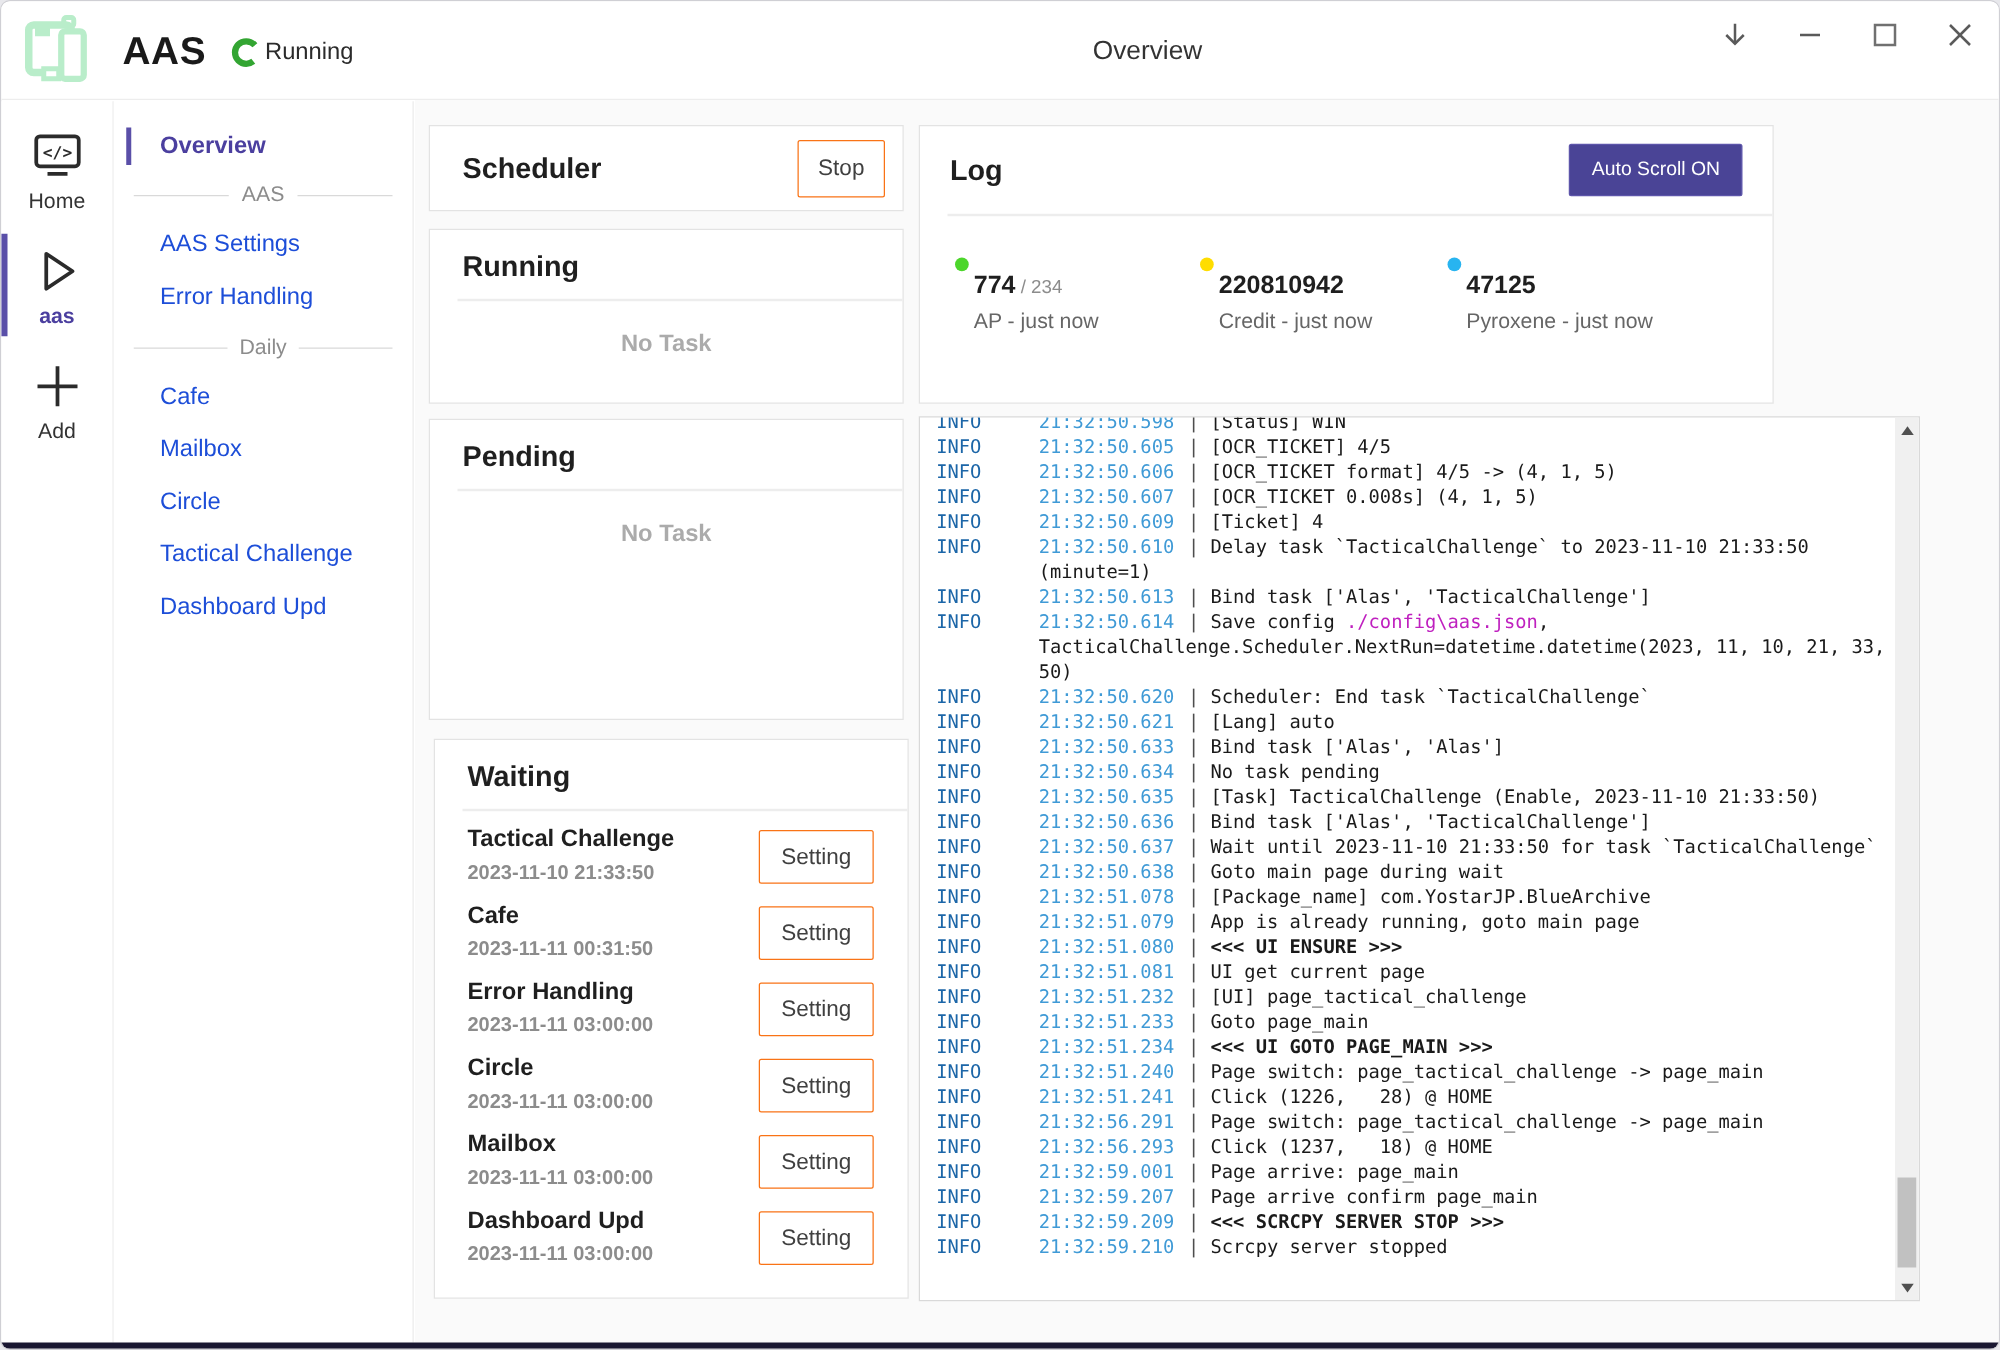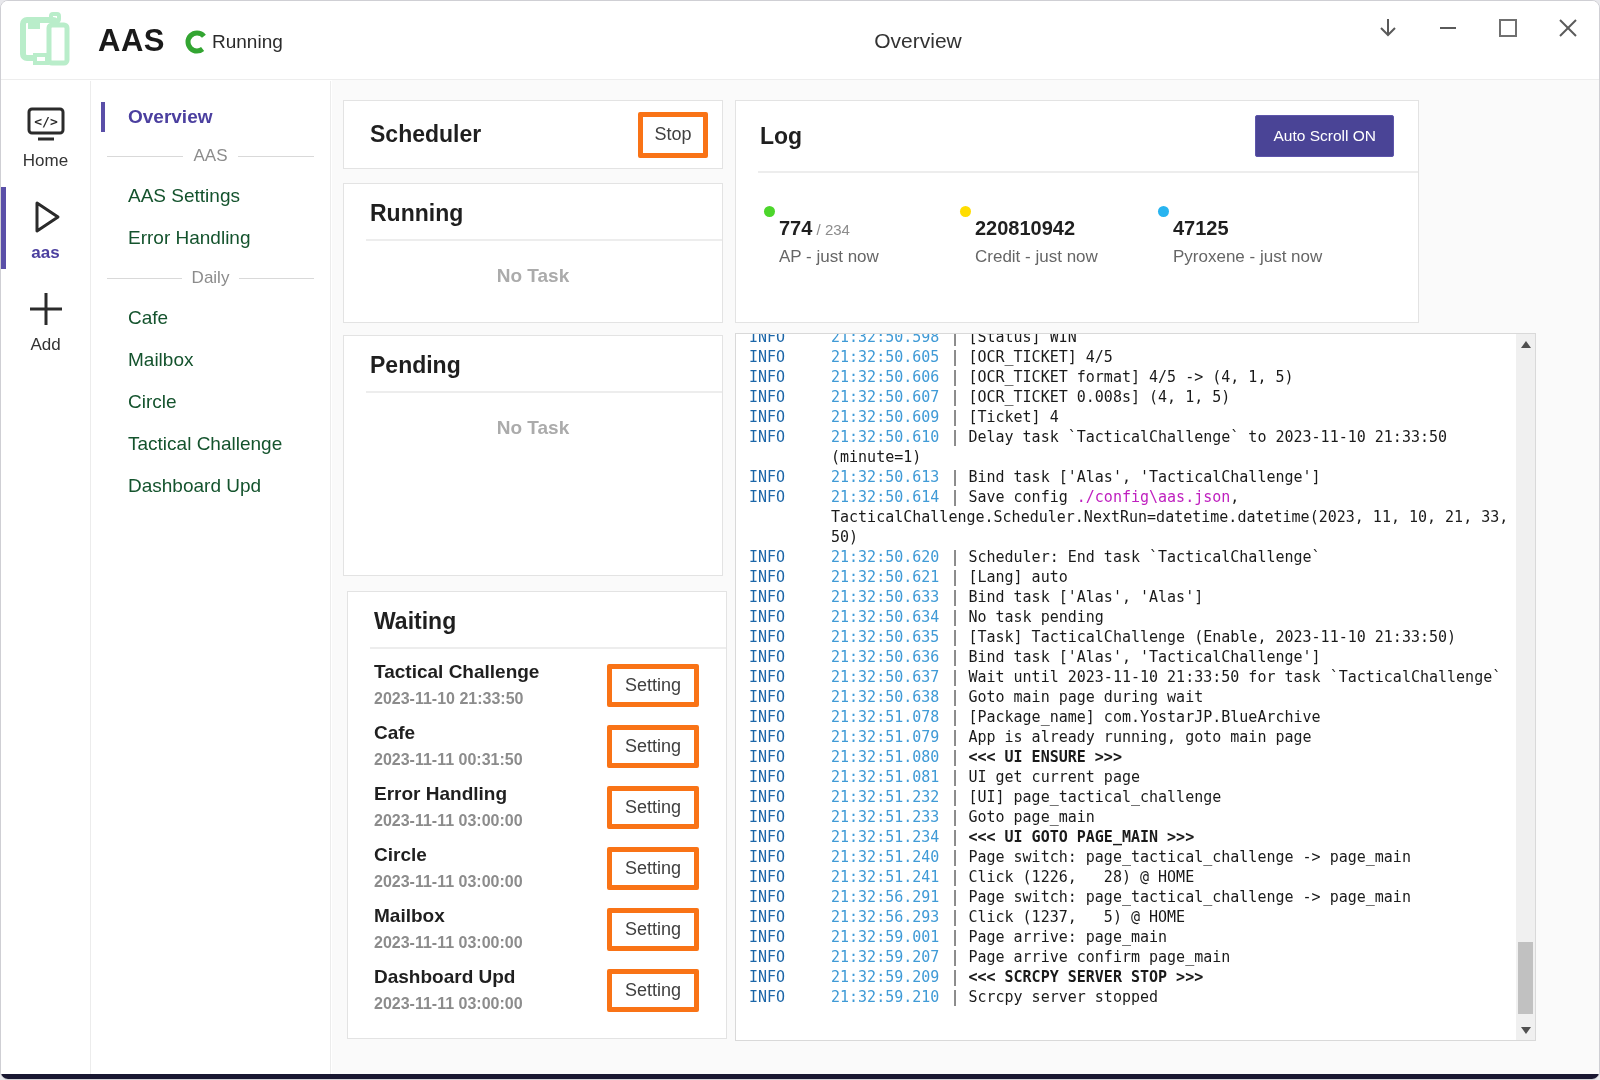--- a/index.html
+++ b/index.html
@@ -24,36 +24,36 @@
   .rail-item { position:relative; display:flex; flex-direction:column; align-items:center; padding:12px 0 8px 0; margin-top:6px; }
   .rail-item:first-child { margin-top:12px; }
   .rail-label { margin-top:6px; font-size:17px; color:#333; }
   .rail-item.active .rail-label { color:#4b3f9f; font-weight:bold; }
   .rail-item.active::before { content:""; position:absolute; left:0; top:2px; bottom:2px; width:5px; background:#5a4fa8; }
 
   
   .sidebar { position:absolute; left:90px; top:80px; bottom:5px; width:240px; background:#fff;
              border-right:1px solid #ececec; padding-top:16px; z-index:4; }
   .side-link { position:relative; height:42px; display:flex; align-items:center; padding-left:37px;
-               font-size:19px; color:#14532d; cursor:default; }
+               font-size:19px; color:#1d4ed8; cursor:default; }
   .side-link.active { height:40px; color:#4b3f9f; font-weight:bold; }
   .side-link.active::before { content:""; position:absolute; left:10px; top:5px; bottom:5px; width:4px; background:#5a4fa8; }
   .side-divider { height:38px; display:flex; align-items:center; padding:0 16px; gap:10px; }
   .side-divider .line { flex:1; height:1px; background:#d9d9d9; }
   .side-divider .dtext { font-size:17px; color:#8c8c8c; }
 
   
   .main-bg { position:absolute; left:331px; top:75px; right:0; bottom:5px; background:#fafafa; }
   .card { position:absolute; background:#fff; border:1px solid #e3e3e3; z-index:3; }
   .card-title { font-size:23px; font-weight:600; color:#1f1f1f; }
   .title-divider { height:2px; background:#ededed; margin-left:22px; }
 
   #card-scheduler { left:342px; top:99px; width:380px; height:69px; display:flex; align-items:center;
                     justify-content:space-between; padding:0 14px 0 26px; }
-  .btn-plain { background:#fff; border:5px solid #f97316; border-radius:2px; font-size:18px; color:#404040;
+  .btn-plain { background:#fff; border:1px solid #f97316; border-radius:2px; font-size:18px; color:#404040;
                font-family:"Liberation Sans", sans-serif; display:flex; align-items:center; justify-content:center; cursor:default; }
   #stop-btn { width:70px; height:46px; }
 
   #card-running { left:342px; top:182px; width:380px; height:140px; }
   #card-pending { left:342px; top:334px; width:380px; height:241px; }
   .card-head { padding:16px 26px 12px 26px; }
   .no-task { text-align:center; margin-top:24px; font-size:19px; font-weight:600; color:#ababab; }
 
   #card-waiting { left:346px; top:590px; width:380px; height:448px; }
   .wait-list { padding:6px 0 0 0; }
@@ -376,21 +376,21 @@
         <div class="log-row">
           <span class="log-level">INFO</span>
           <div class="log-rest"><span class="log-time">21:32:51.241</span><span class="log-pipe">|</span><span class="log-msg"><span>Click (1226,   28) @ HOME</span></span></div>
         </div>
         <div class="log-row">
           <span class="log-level">INFO</span>
           <div class="log-rest"><span class="log-time">21:32:56.291</span><span class="log-pipe">|</span><span class="log-msg"><span>Page switch: page_tactical_challenge -&gt; page_main</span></span></div>
         </div>
         <div class="log-row">
           <span class="log-level">INFO</span>
-          <div class="log-rest"><span class="log-time">21:32:56.293</span><span class="log-pipe">|</span><span class="log-msg"><span>Click (1237,   5) @ HOME</span></span></div>
+          <div class="log-rest"><span class="log-time">21:32:56.293</span><span class="log-pipe">|</span><span class="log-msg"><span>Click (1237,   18) @ HOME</span></span></div>
         </div>
         <div class="log-row">
           <span class="log-level">INFO</span>
           <div class="log-rest"><span class="log-time">21:32:59.001</span><span class="log-pipe">|</span><span class="log-msg"><span>Page arrive: page_main</span></span></div>
         </div>
         <div class="log-row">
           <span class="log-level">INFO</span>
           <div class="log-rest"><span class="log-time">21:32:59.207</span><span class="log-pipe">|</span><span class="log-msg"><span>Page arrive confirm page_main</span></span></div>
         </div>
         <div class="log-row">

